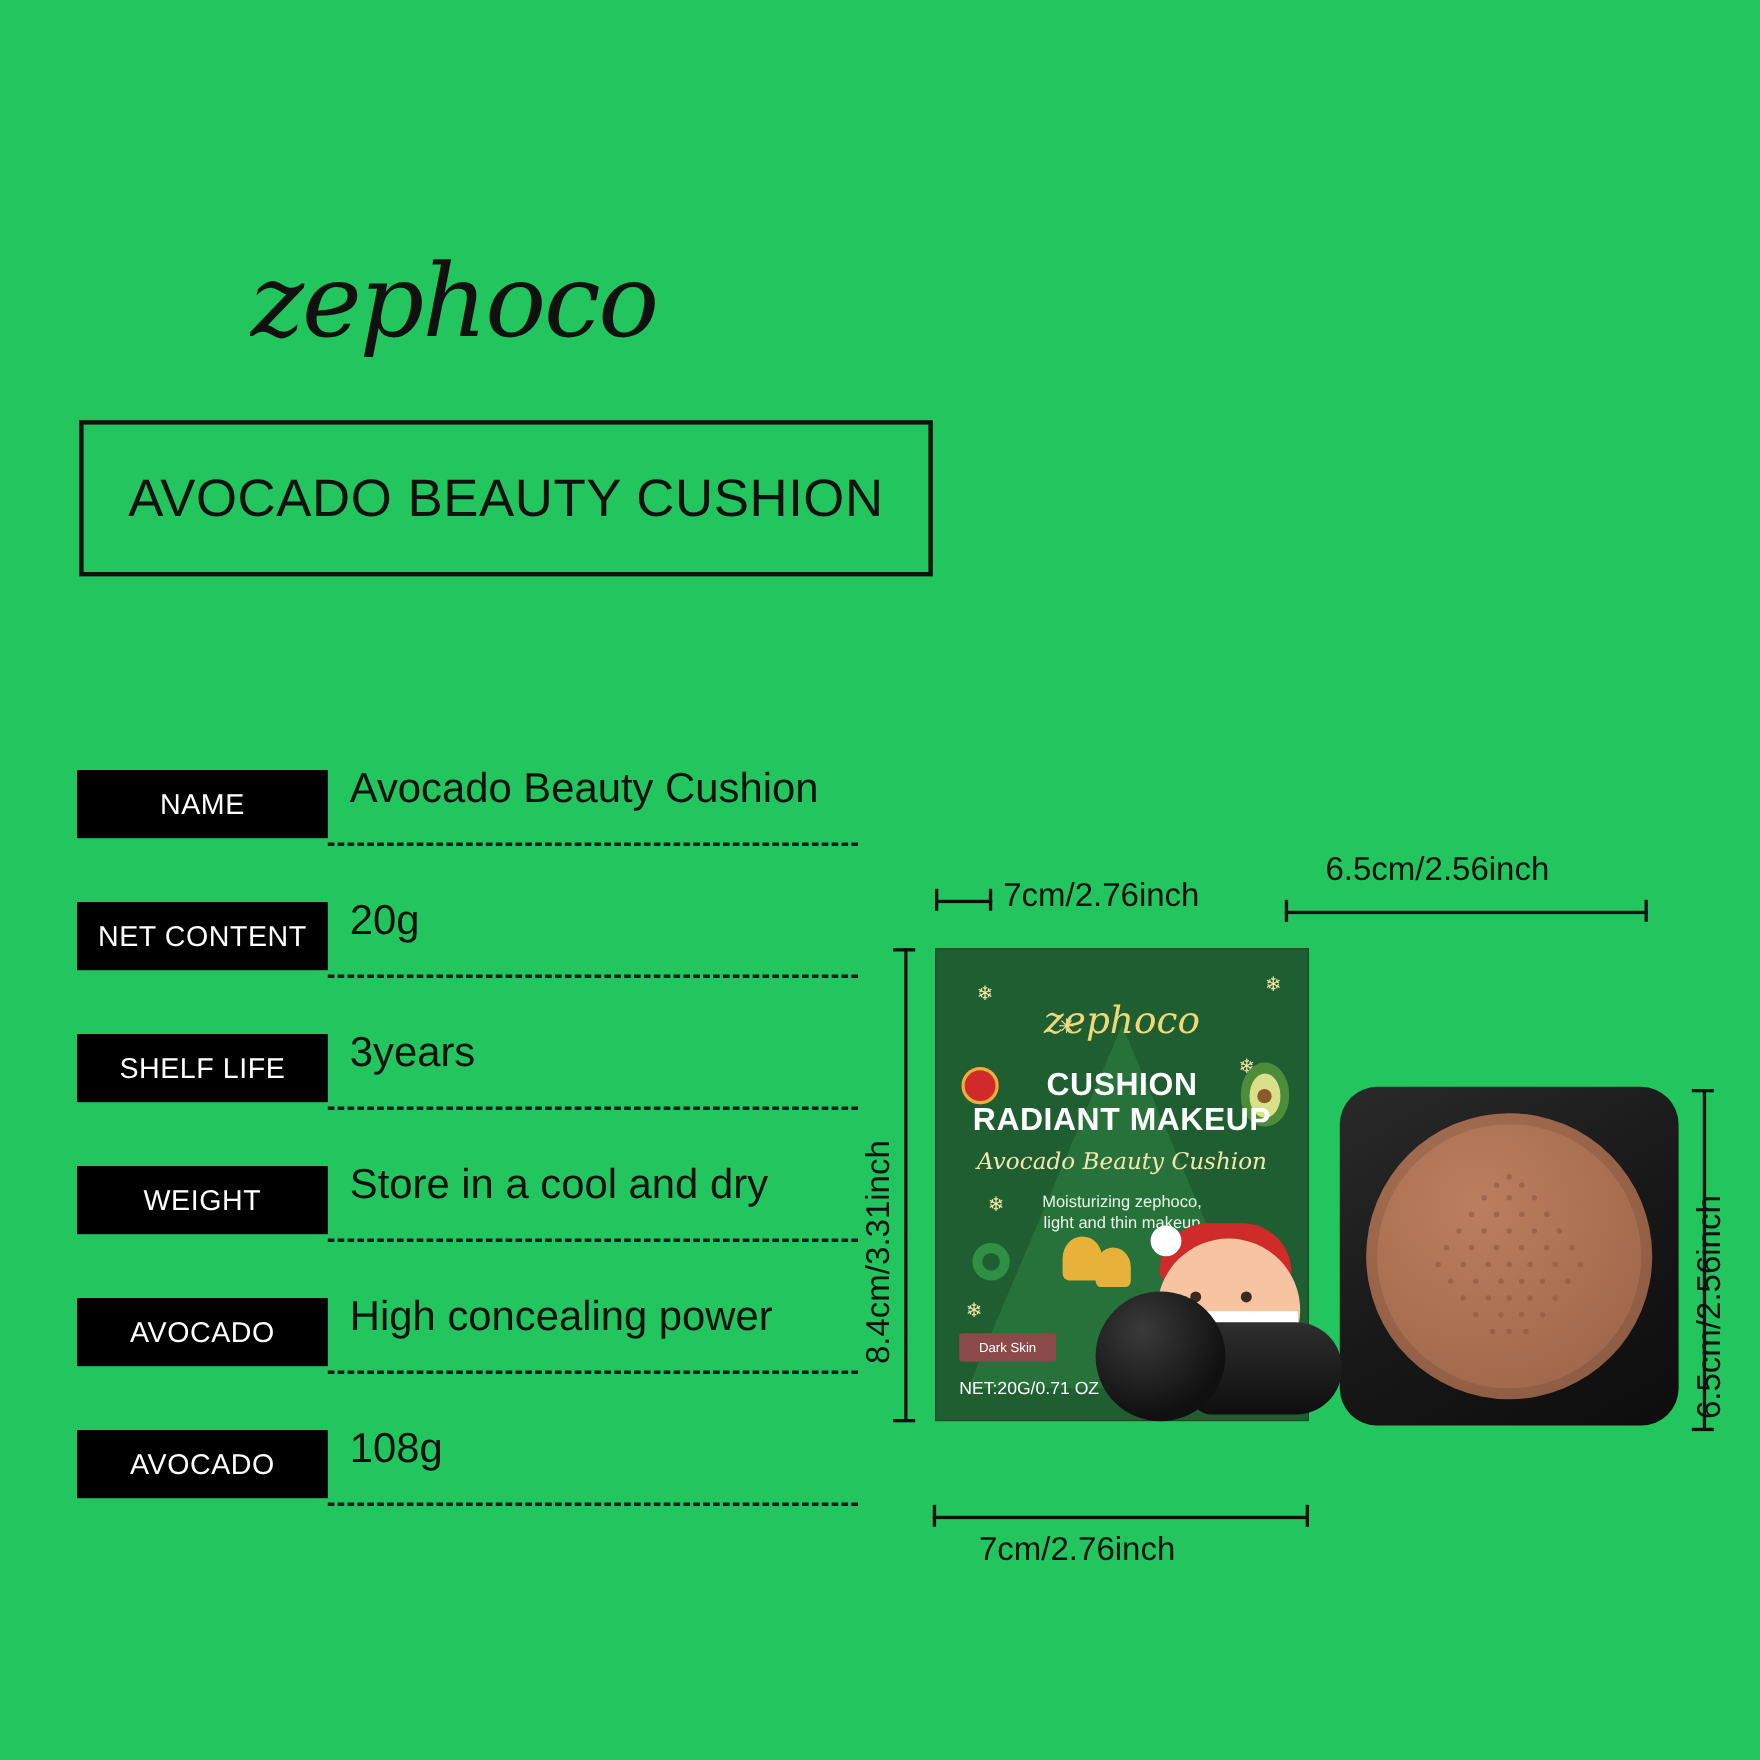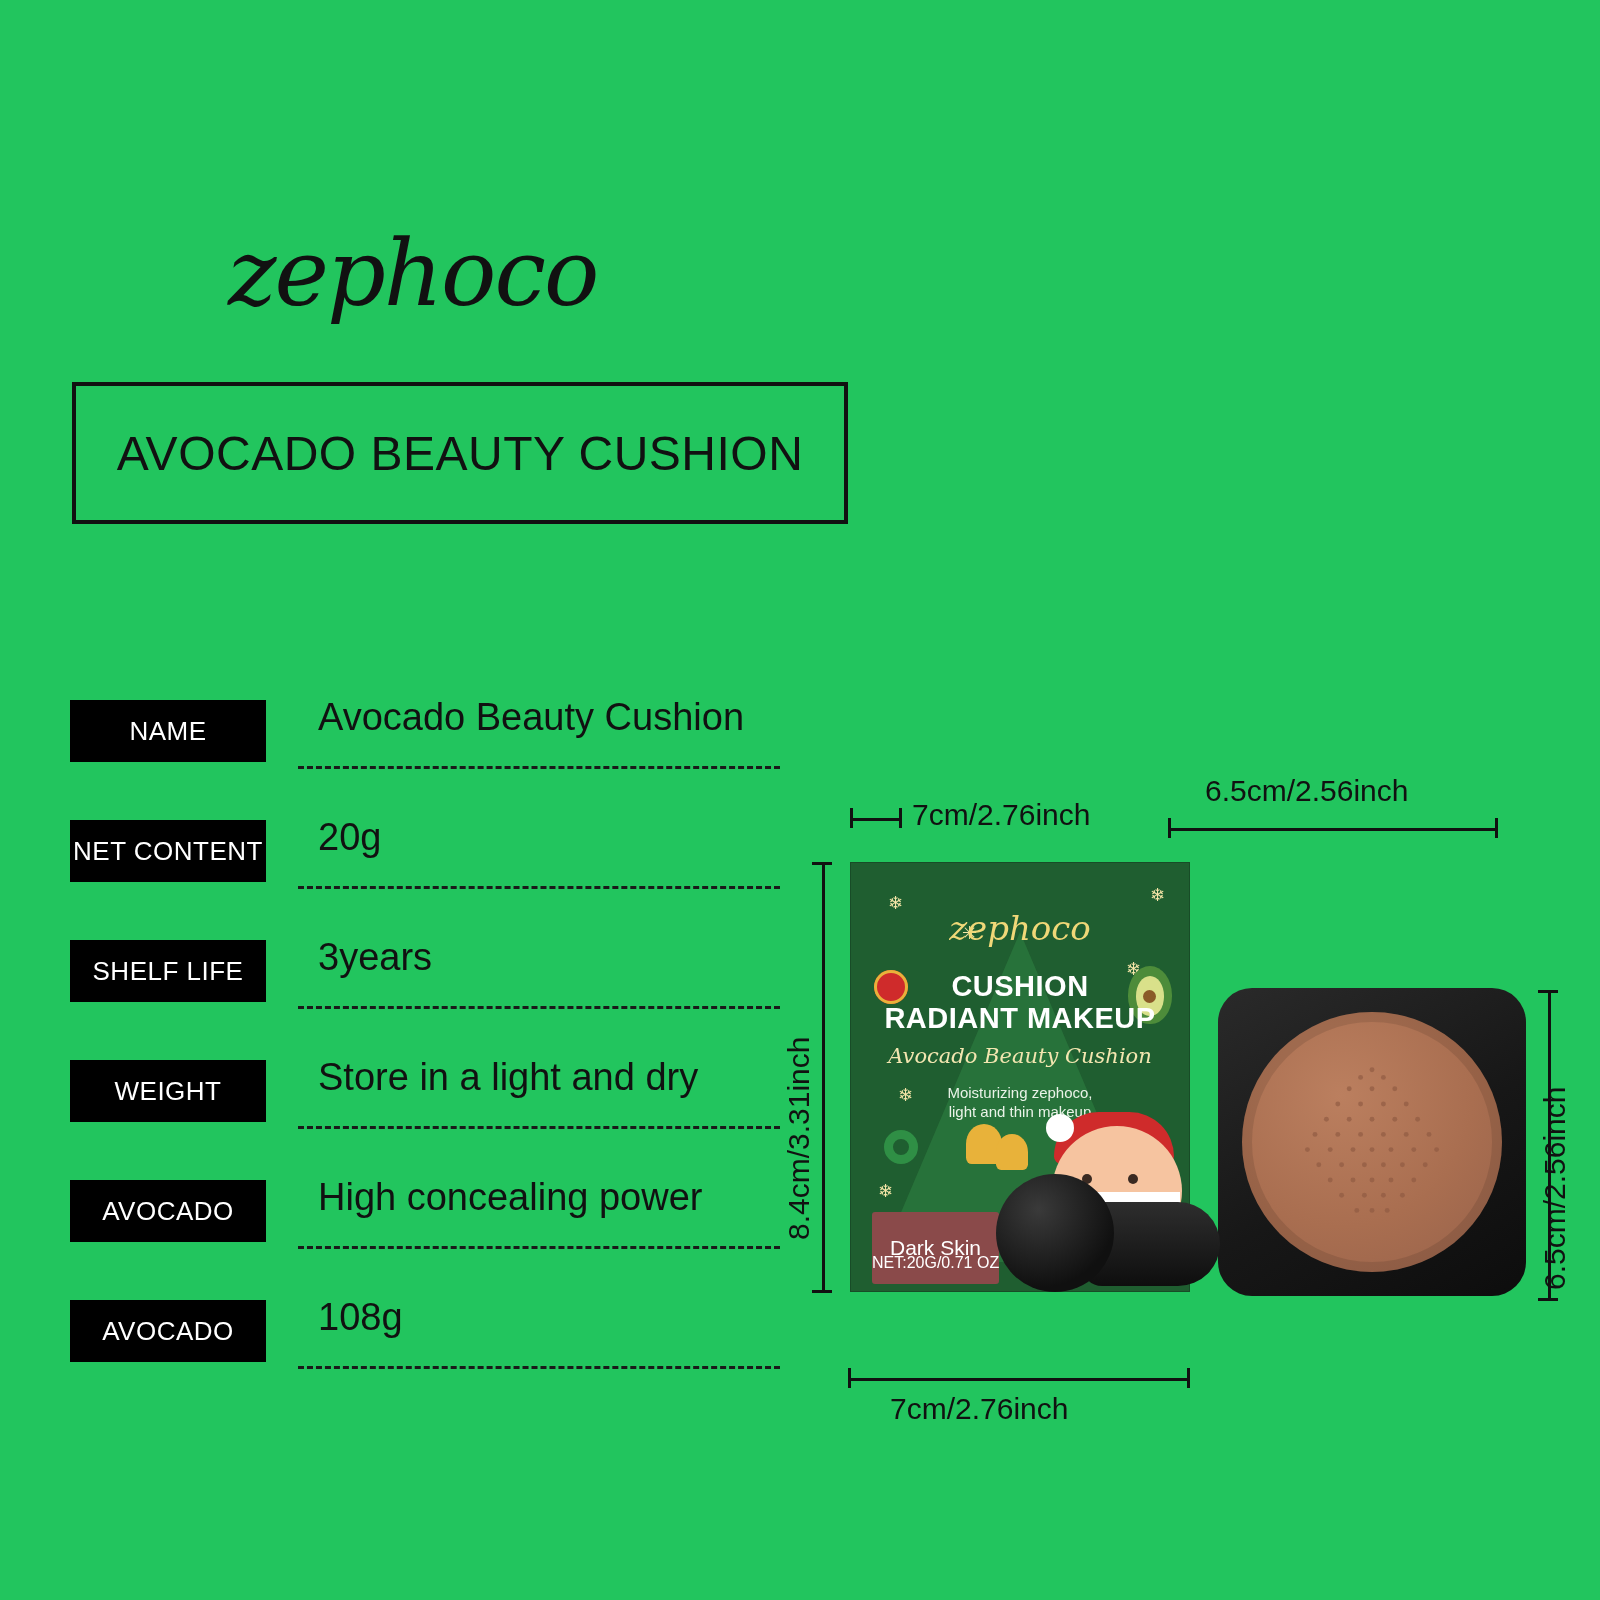--- a/index.html
+++ b/index.html
@@ -51,21 +51,21 @@
     left: 70px; top: 692px;
     width: 710px;
   }
   .spec-row {
     position: relative;
     height: 120px;
   }
   .spec-label {
     position: absolute;
     left: 0; top: 8px;
-    width: 196px; height: 62px;
+    width: 228px; height: 62px;
     background: #000;
     color: #fff;
     display: flex;
     align-items: center;
     justify-content: center;
     font-size: 26px;
     letter-spacing: 0.5px;
   }
   .spec-value {
     position: absolute;
@@ -177,22 +177,22 @@
     text-align: center;
     font-size: 15px;
     color: #eaf3e8;
     line-height: 1.25;
   }
   .box-shade {
     position: absolute;
     left: 22px; top: 350px;
     background: #8a4a4a;
     color: #fff;
-    font-size: 21px;
-    padding: 24px 18px;
+    font-size: 12px;
+    padding: 6px 18px;
     border-radius: 3px;
   }
   .box-net {
     position: absolute;
     left: 22px; top: 392px;
     font-size: 16px;
     color: #ffffff;
   }
   .snowflake {
     position: absolute;
@@ -332,21 +332,21 @@
     </div>
 
     <div class="spec-row">
       <div class="spec-label">SHELF LIFE</div>
       <div class="spec-value">3years</div>
       <div class="spec-dash"></div>
     </div>
 
     <div class="spec-row">
       <div class="spec-label">WEIGHT</div>
-      <div class="spec-value">Store in a light and dry</div>
+      <div class="spec-value">Store in a cool and dry</div>
       <div class="spec-dash"></div>
     </div>
 
     <div class="spec-row">
       <div class="spec-label">AVOCADO</div>
       <div class="spec-value">High concealing power</div>
       <div class="spec-dash"></div>
     </div>
 
     <div class="spec-row">

